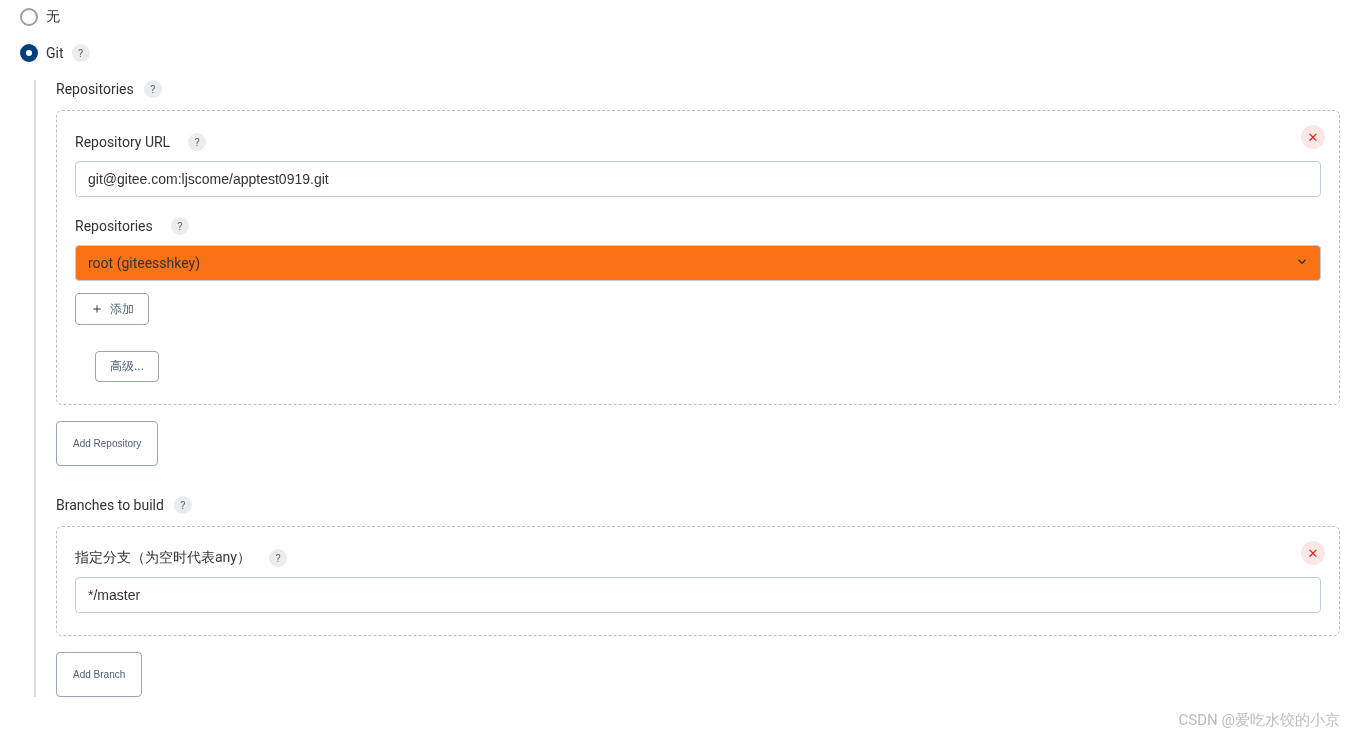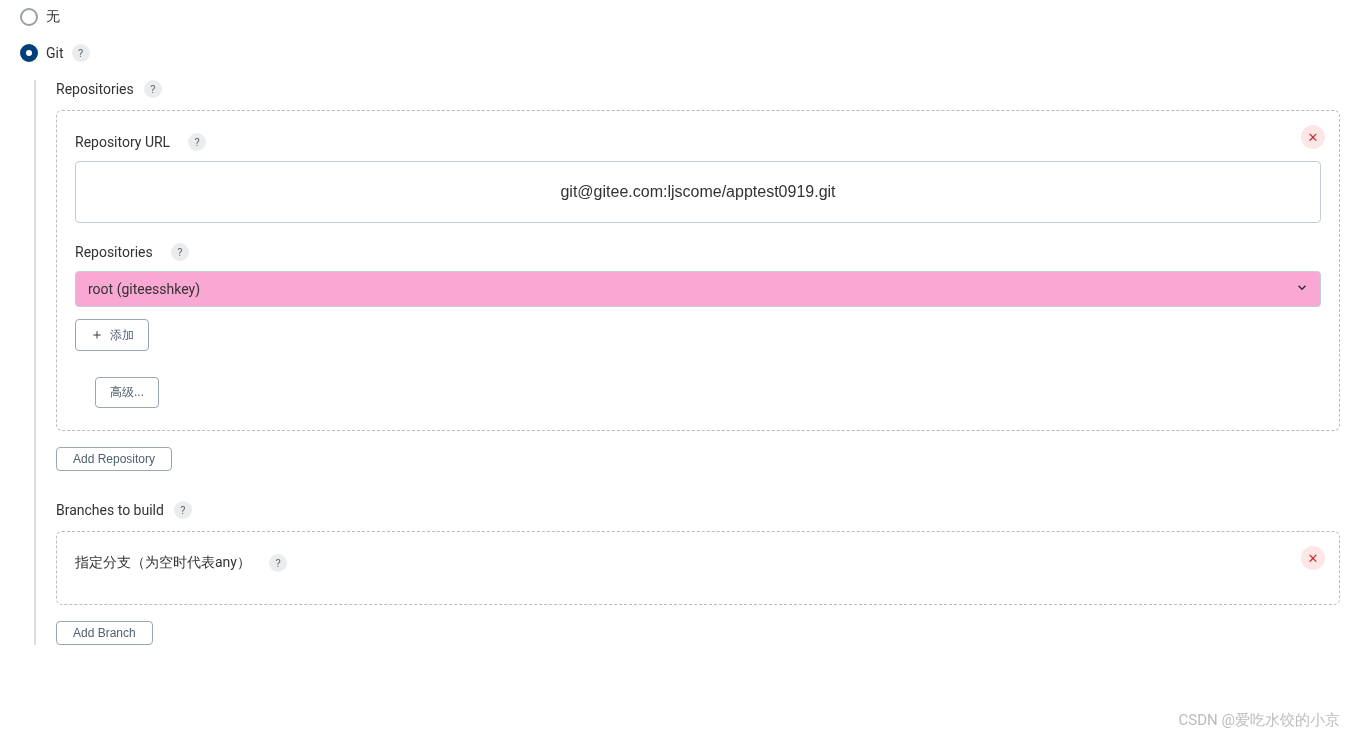--- a/index.html
+++ b/index.html
@@ -92,62 +92,61 @@
       align-items: center;
       gap: 18px;
       margin-bottom: 10px;
     }
     .field-label {
       font-size: 14px;
       color: #333;
     }
     .text-input {
       width: 100%;
-      padding: 21px 12px;
+      padding: 9px 12px;
       border: 1px solid #c4cdd5;
       border-radius: 4px;
-      font-size: 16px;
+      font-size: 14px;
       color: #333;
       outline: none;
       background: #fff;
-      text-align: center;
     }
     .select-wrap {
       position: relative;
       width: 100%;
     }
     .select-input {
       width: 100%;
       padding: 9px 34px 9px 12px;
       border: 1px solid #c4cdd5;
       border-radius: 4px;
       font-size: 14px;
       color: #333;
-      background: #f9a8d4;
+      background: #f97316;
       cursor: pointer;
       -webkit-appearance: none;
       appearance: none;
     }
     .chevron-down {
       position: absolute;
       right: 12px;
       top: 50%;
       transform: translateY(-50%);
       pointer-events: none;
       color: #333;
     }
     .btn {
       display: inline-flex;
       align-items: center;
       gap: 6px;
-      padding: 4px 16px;
+      padding: 16px 16px;
       border: 1px solid #9aa6b2;
       border-radius: 4px;
       background: #fff;
-      font-size: 12px;
+      font-size: 10px;
       color: #516072;
       cursor: pointer;
       font-weight: 500;
     }
     .btn-small {
       padding: 6px 14px;
       font-size: 12px;
     }
     .btn .plus {
       font-size: 14px;
@@ -262,20 +261,21 @@
 
   <div class="dashed-box">
     <div class="close-btn">
       <span>✕</span>
     </div>
     <div class="field-group">
       <div class="field-label-row">
         <span class="field-label">指定分支（为空时代表any）</span>
         <span class="help-icon">?</span>
       </div>
+      <input type="text" class="text-input" value="*/master" style="">
     </div>
   </div>
 
   <div>
     <button class="btn">
       <span>Add Branch</span>
     </button>
   </div>
 
 </div>

